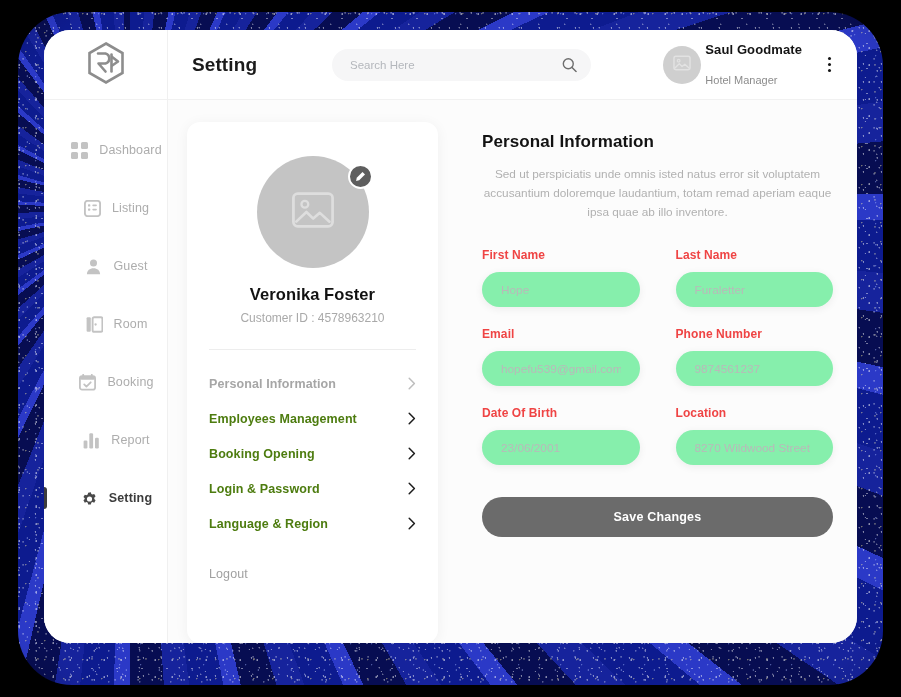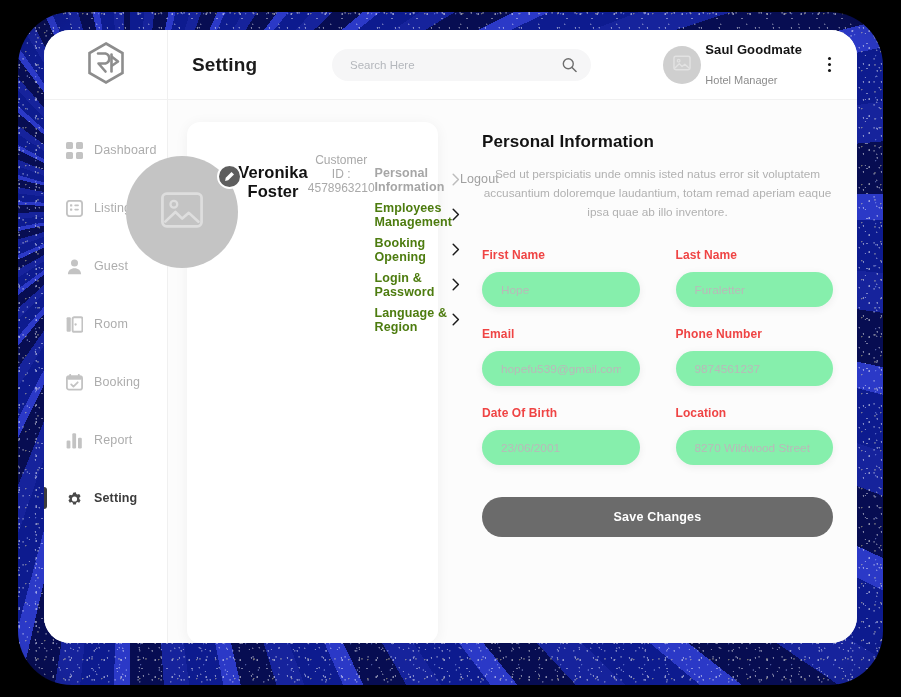--- a/index.html
+++ b/index.html
@@ -99,20 +99,21 @@
     gap: 30px;
   }
   .nav-item {
     position: relative;
     display: flex;
     align-items: center;
     gap: 11px;
     padding-left: 22px;
     height: 28px;
     cursor: pointer;
+    justify-content: center;
   }
   .nav-item .nav-ico { flex: 0 0 17px; height: 17px; display:block; }
   .nav-item .nav-ico svg { display: block; }
   .nav-label {
     font-size: 12.5px;
     color: #adadad;
     letter-spacing: .15px;
   }
   .nav-item.active .nav-label { color: #3c3c3c; font-weight: 700; }
   .nav-item .active-bar {
@@ -224,22 +225,21 @@
 
   
   .profile-card {
     width: 251px;
     flex: 0 0 251px;
     background: #ffffff;
     border-radius: 13px;
     box-shadow: 0 2px 14px rgba(0,0,0,.055);
     padding: 24px 22px 0 22px;
     display: flex;
-    flex-direction: row;
-    justify-content: center;
+    flex-direction: column;
   }
   .avatar-big-wrap {
     position: relative;
     width: 112px; height: 112px;
     margin: 10px auto 0 auto;
   }
   .avatar-big {
     width: 112px; height: 112px;
     border-radius: 50%;
     background: #c4c4c4;

